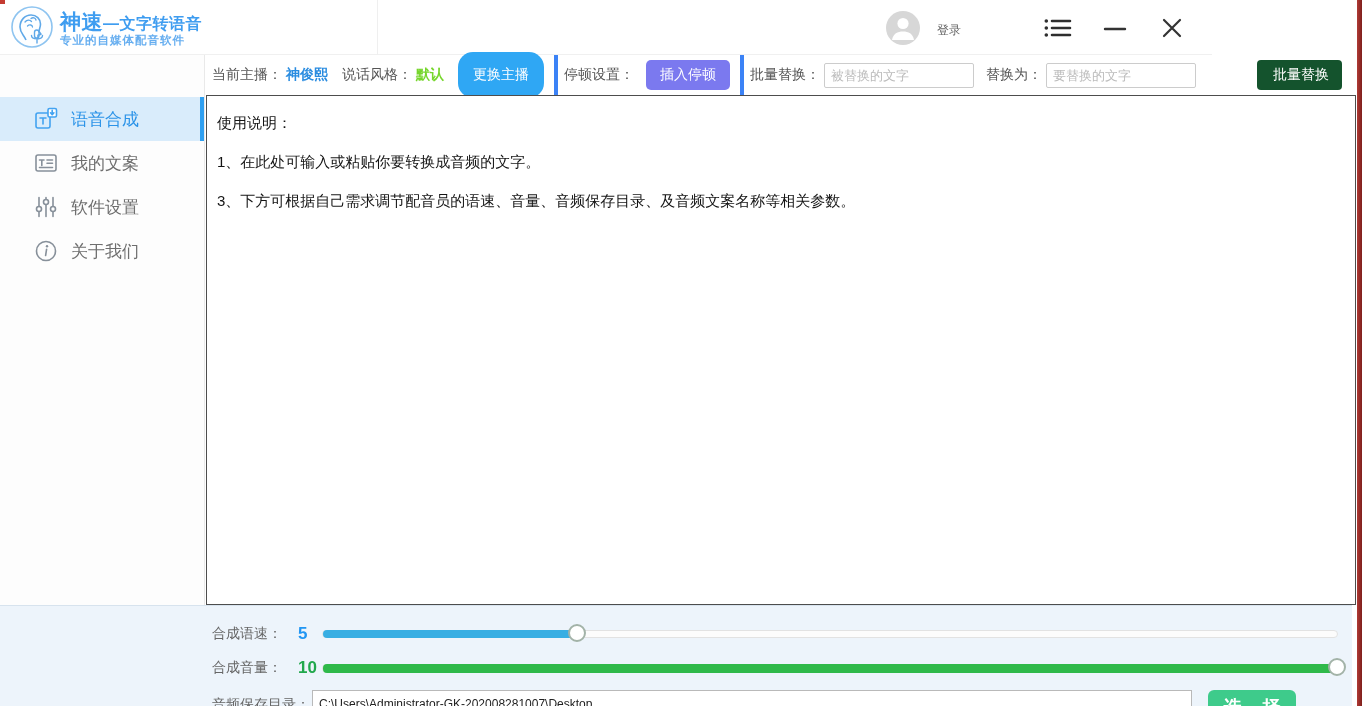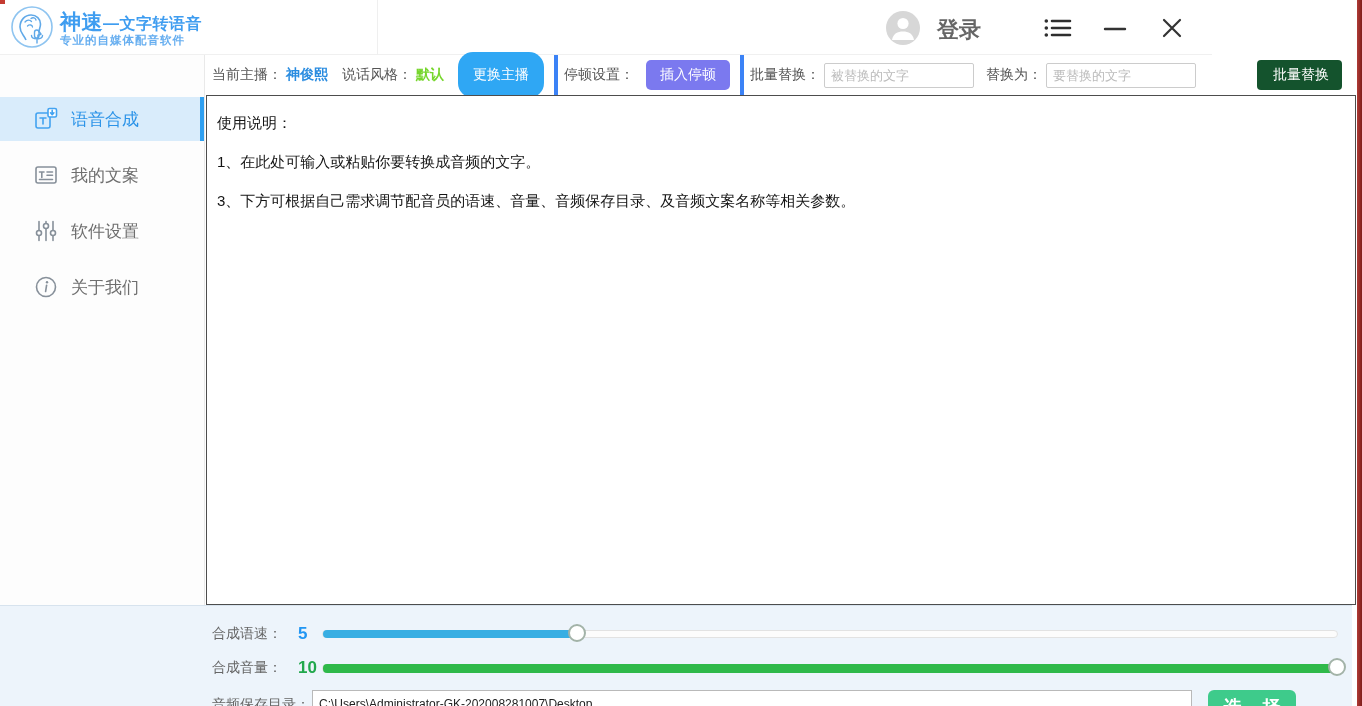--- a/index.html
+++ b/index.html
@@ -11,26 +11,26 @@
   }
   
   .header { position:absolute; left:0; top:0; width:1212px; height:55px; background:#fff; border-bottom:1px solid #f0f0f0; }
   .logo-block { position:absolute; left:10px; top:5px; display:flex; align-items:center; gap:6px; }
   .logo-text { display:flex; flex-direction:column; line-height:1.15; }
   .brand-line { font-size:21px; font-weight:bold; color:#3f9df0; letter-spacing:0.5px; }
   .brand-line .suffix { font-size:16px; }
   .brand-sub { font-size:11.5px; font-weight:bold; color:#66aef0; letter-spacing:1px; }
   .header-divider { position:absolute; left:377px; top:0; width:1px; height:55px; background:#efefef; }
   .login-group { position:absolute; left:885px; top:10px; display:flex; align-items:center; gap:16px; cursor:pointer; }
-  .login-label { font-size:22px; color:#666;font-weight:bold; }
+  .login-label { font-size:12px; color:#666; }
   .window-controls { position:absolute; right:25px; top:0; height:55px; display:flex; align-items:center; gap:27px; }
   .win-btn { display:flex; align-items:center; justify-content:center; width:30px; height:30px; cursor:pointer; }
   
   .sidebar { position:absolute; left:0; top:55px; width:205px; height:550px; background:#fdfdfd; border-right:1px solid #e9e9e9; padding-top:42px; }
-  .side-item { position:relative; display:flex; align-items:center; gap:13px; height:44px; margin-bottom:12px; padding-left:34px; font-size:17px; color:#6e6e6e; cursor:pointer; }
+  .side-item { position:relative; display:flex; align-items:center; gap:13px; height:44px; margin-bottom:0; padding-left:34px; font-size:17px; color:#6e6e6e; cursor:pointer; }
   .side-item .s-icon { color:#87909a; display:flex; }
   .side-item.active { background:#d9ecfb; color:#2b93e8; }
   .side-item.active .s-icon { color:#43a3f1; }
   .side-item.active::after { content:""; position:absolute; right:0; top:0; width:4px; height:100%; background:#2f9ff0; }
   
   .main { position:absolute; left:206px; top:55px; width:1150px; height:550px; display:flex; flex-direction:column; }
   .toolbar { height:40px; display:flex; align-items:center; background:#fff; font-size:14px; color:#555; }
   .tb-group { display:flex; align-items:center; height:40px; padding:0 10px 0 6px; }
   .tb-group + .tb-group { border-left:4px solid #3b82f6; }
   .tb-group.grow { flex:1; }

